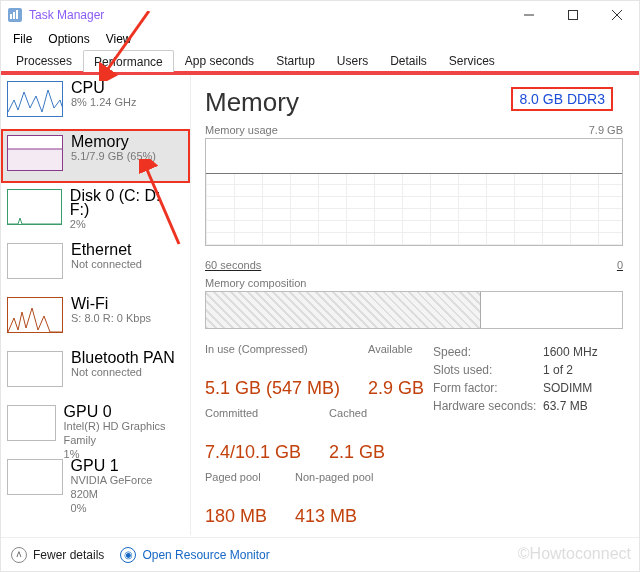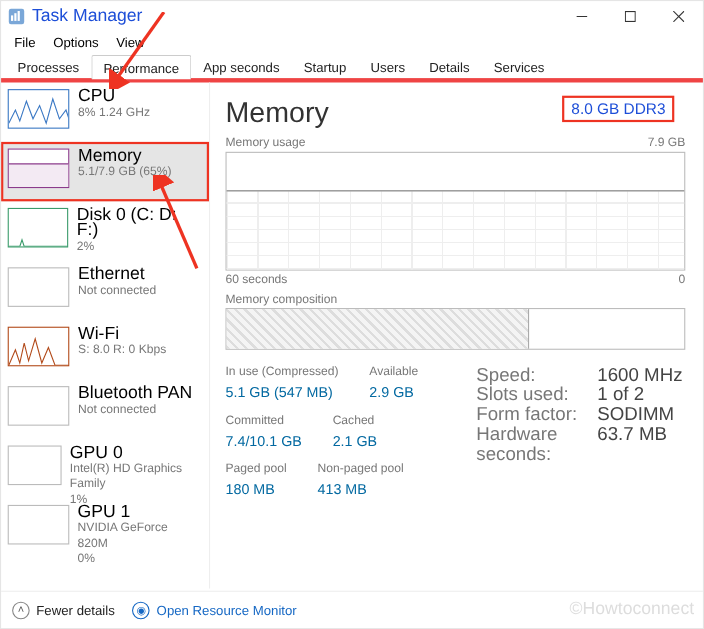--- a/index.html
+++ b/index.html
@@ -1,21 +1,21 @@
 <!DOCTYPE html>
 <html><head>
 <meta charset="utf-8">
 <style>
   * { box-sizing: border-box; font-family: "Segoe UI", Arial, sans-serif; }
   html, body { margin:0; padding:0; }
   body { width:640px; height:572px; background:#fff; position:relative; overflow:hidden; font-size:12px; color:#222; }
   .window { width:640px; height:572px; background:#fff; border:1px solid #e5e5e5; position:relative; }
   .titlebar { height:28px; display:flex; align-items:center; padding-left:6px; }
   .titlebar .appicon { width:16px; height:16px; margin-right:6px; display:inline-flex; align-items:center; justify-content:center; }
-  .titlebar .title { font-size:16px; color:#1d4ed8; }
+  .titlebar .title { font-size:12px; color:#8b5cf6; }
   .winbtns { margin-left:auto; display:flex; }
   .winbtn { width:44px; height:28px; display:flex; align-items:center; justify-content:center; color:#444; }
   .menubar { height:20px; display:flex; align-items:center; padding-left:4px; font-size:12px; color:#000; gap:0; }
   .menuitem { padding:2px 8px; }
   .tabs { display:flex; border-bottom:4px solid #ef4444; padding-left:4px; height:26px; }
   .tab { padding:4px 10px 4px 10px; font-size:12px; color:#222; border:1px solid transparent; border-bottom:none; position:relative; cursor:default; }
   .tab.active { border-color:#ccc; background:#fff; top:1px; border-radius:2px 2px 0 0; }
   .content { display:flex; height:460px; }
   .sidebar { width:190px; border-right:1px solid #eee; overflow:hidden; }
   .sideitem { display:flex; align-items:flex-start; padding:6px 8px 6px 6px; gap:8px; height:54px; cursor:default; }
@@ -24,30 +24,30 @@
   .sidethumb.gray { border-color:#bbb; }
   .sidethumb svg { position:absolute; top:0; left:0; }
   .sidetext .ttl { font-size:16px; color:#000; line-height:14px; }
   .sidetext .sub { font-size:11px; color:#777; line-height:14px; }
   .main { flex:1; padding:12px 16px 0 14px; position:relative; }
   .main h1 { margin:0 0 6px 0; font-weight:400; font-size:26px; color:#333; }
   .spec { position:absolute; top:14px; right:28px; font-size:14px; color:#1d4ed8; padding:2px 6px; outline:2px solid #e32; }
   .smlabel { font-size:11px; color:#777; }
   .chartbox { border:1px solid #bcbcbc; height:108px; margin-top:2px; background:#fff; position:relative; }
   .chartbox .memfill { position:absolute; left:0; bottom:0; width:100%; height:72px; background:repeating-linear-gradient(0deg,#eee,#eee 1px,transparent 1px,transparent 12px),repeating-linear-gradient(90deg,#eee,#eee 1px,transparent 1px,transparent 28px); border-top:1px solid #777;}
-  .axisrow { display:flex; justify-content:space-between; margin-top:2px; }
+  .axisrow { display:flex; justify-content:space-between; margin-top:13px;text-decoration:underline; }
   .compbox { border:1px solid #bcbcbc; height:38px; margin-top:2px; background:#fff; position:relative; }
   .compbox .seg { position:absolute; left:0; top:0; height:100%; width:66%; background:repeating-linear-gradient(45deg,#ddd,#ddd 2px,#f4f4f4 2px,#f4f4f4 6px); border-right:1px solid #aaa;}
   .statsgrid { margin-top:14px; display:flex; }
   .statsleft { flex:1; }
   .statsright { flex:0 0 190px; font-size:11px; color:#777; }
   .statscolset { display:flex; gap:28px; }
   .statblock .lbl { font-size:11px; color:#777; }
-  .statblock .val { font-size:13px; color:#0369a1; line-height:26px; }
-  .kv { display:flex; font-size:17px; color:#555; line-height:18px; }
+  .statblock .val { font-size:18px; color:#c2410c; line-height:26px;margin-top:20px; }
+  .kv { display:flex; font-size:12px; color:#555; line-height:18px; }
   .kv .k { width:110px; color:#777;}
   .kv .v { color:#444; }
   .bottombar { position:absolute; left:0; bottom:0; height:34px; width:100%; border-top:1px solid #eee; display:flex; align-items:center; padding-left:10px; gap:16px; }
   .bottomlink { display:flex; align-items:center; gap:6px; font-size:12px; }
   .bottomlink.blue { color:#1668c4; }
   .bottomlink .circ { width:16px; height:16px; border:1px solid #888; border-radius:50%; display:inline-flex; align-items:center; justify-content:center; font-size:10px; color:#555;}
   .bottomlink.blue .circ { border-color:#1668c4; color:#1668c4;}
   .watermark { position:absolute; right:8px; bottom:8px; color:#ddd; font-size:16px;}
   .arrow { position:absolute; pointer-events:none; }
 </style>

